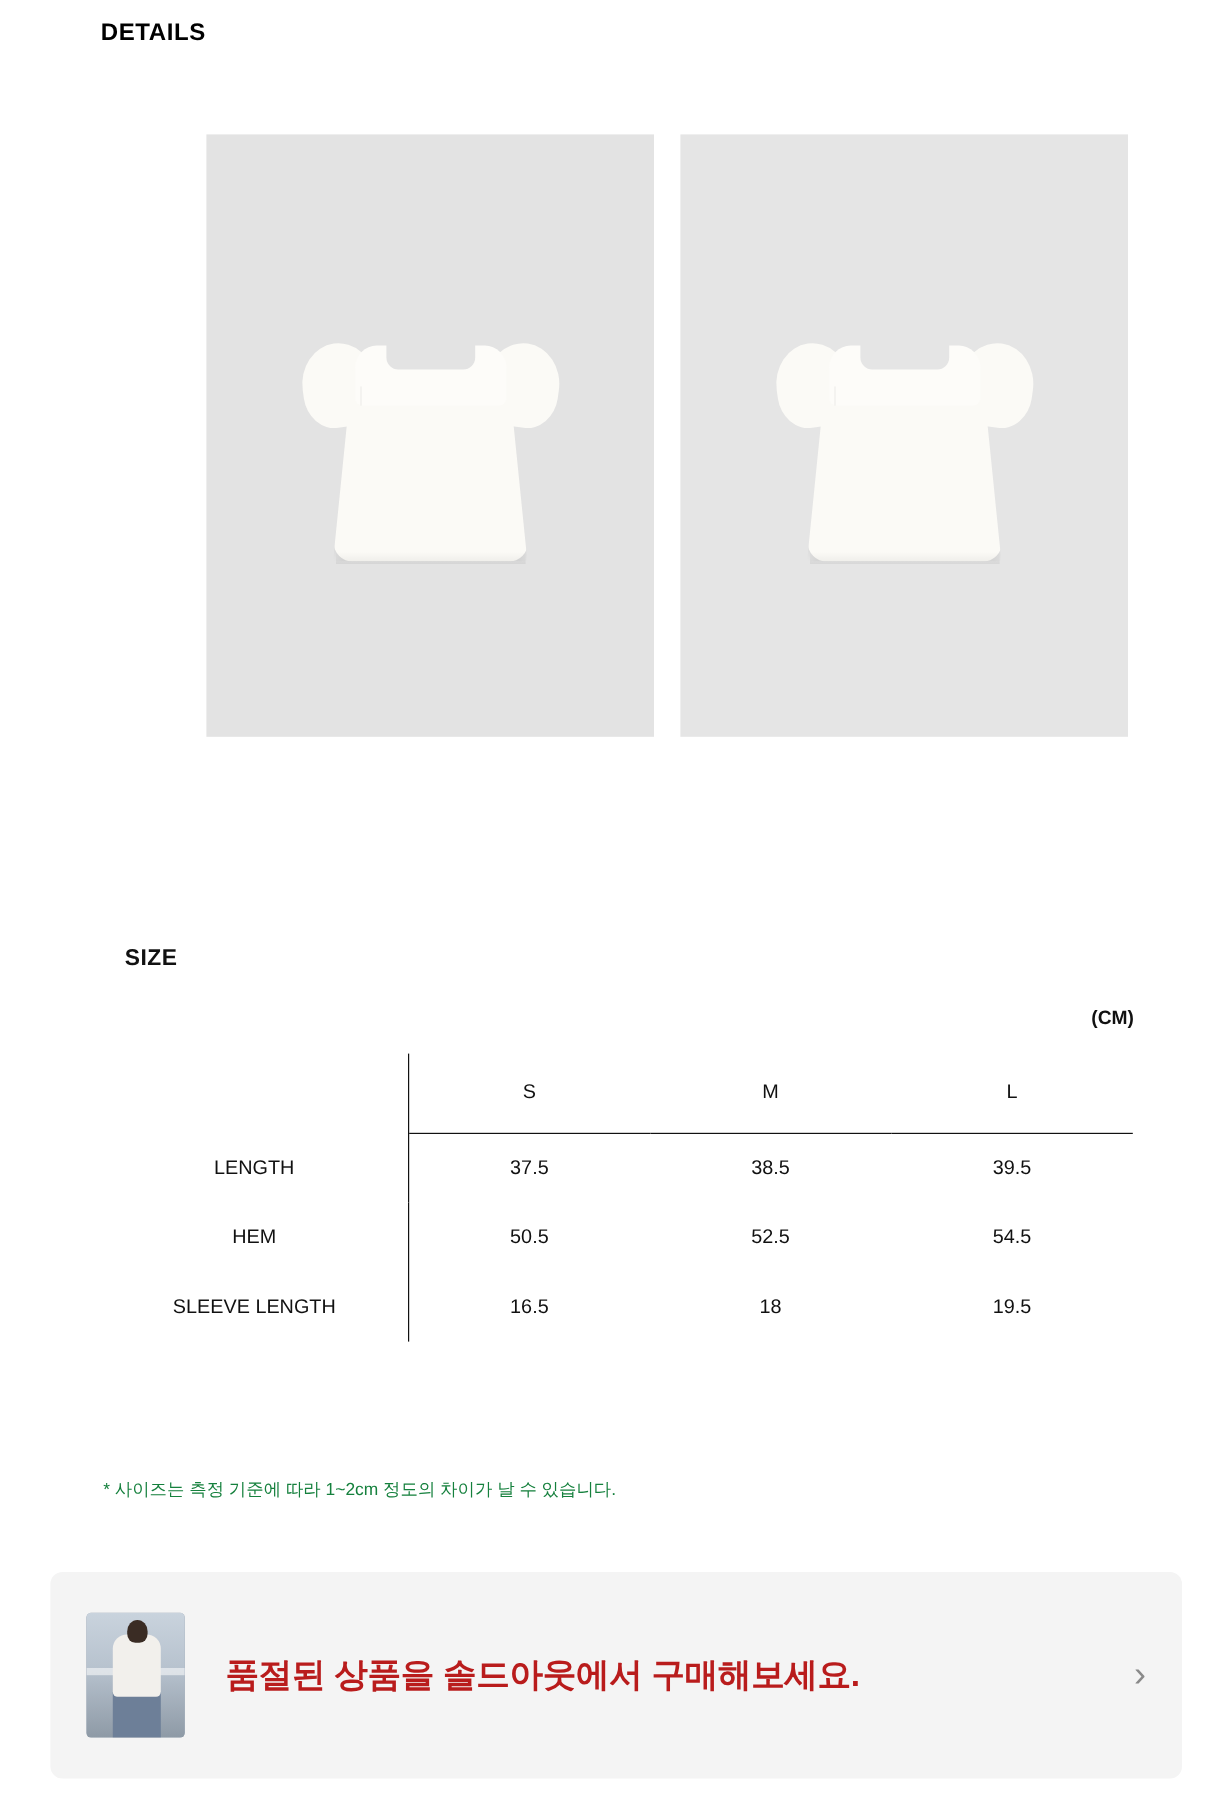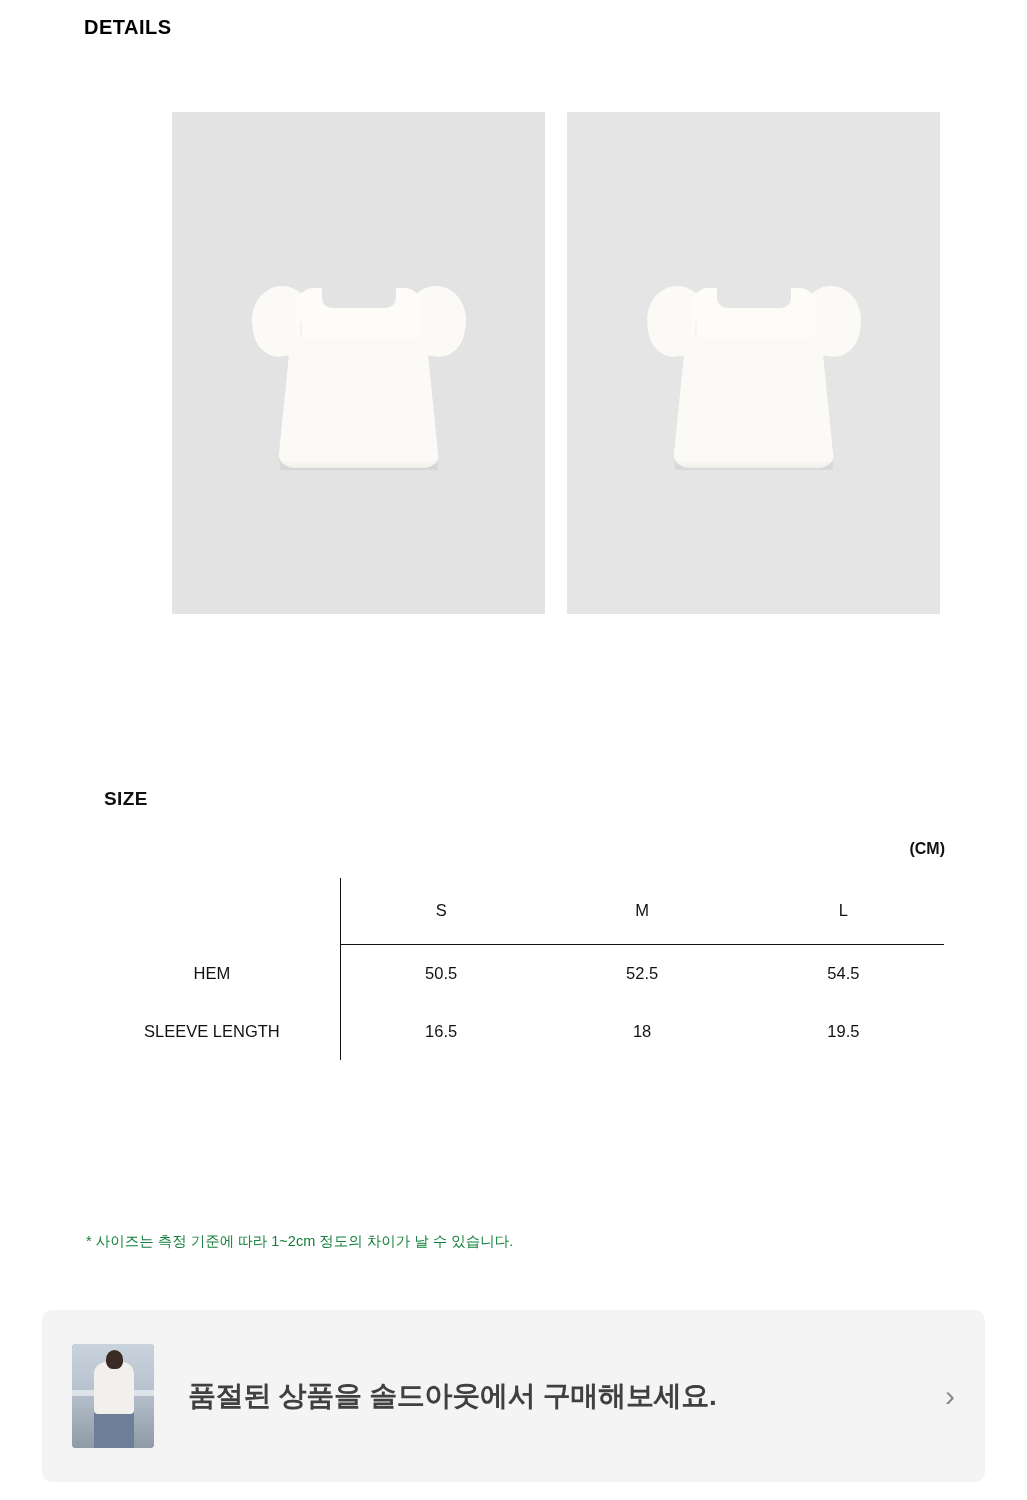--- a/index.html
+++ b/index.html
@@ -220,21 +220,21 @@
     background: #3a2c24; border-radius: 50% 50% 40% 40%;
   }
   .thumb-jeans {
     position: absolute; left: 22px; bottom: 0; width: 40px; height: 38px;
     background: #6d7f98;
   }
   .banner-text {
     margin-left: 34px;
     font-size: 28px;
     font-weight: bold;
-    color: #404040;
+    color: #b91c1c;
     letter-spacing: -0.3px;
   }
   .banner-arrow {
     margin-left: auto;
     color: #8a8a8a;
     font-size: 30px;
     line-height: 1;
     font-weight: 300;
   }
 </style>
@@ -282,20 +282,26 @@
     <thead>
       <tr>
         <th class="corner divider"></th>
         <th class="sizehead">S</th>
         <th class="sizehead">M</th>
         <th class="sizehead">L</th>
       </tr>
     </thead>
     <tbody>
       <tr>
+        <td class="rowlabel">LENGTH</td>
+        <td>37.5</td>
+        <td>38.5</td>
+        <td>39.5</td>
+      </tr>
+      <tr>
         <td class="rowlabel">HEM</td>
         <td>50.5</td>
         <td>52.5</td>
         <td>54.5</td>
       </tr>
       <tr>
         <td class="rowlabel">SLEEVE LENGTH</td>
         <td>16.5</td>
         <td>18</td>
         <td>19.5</td>

